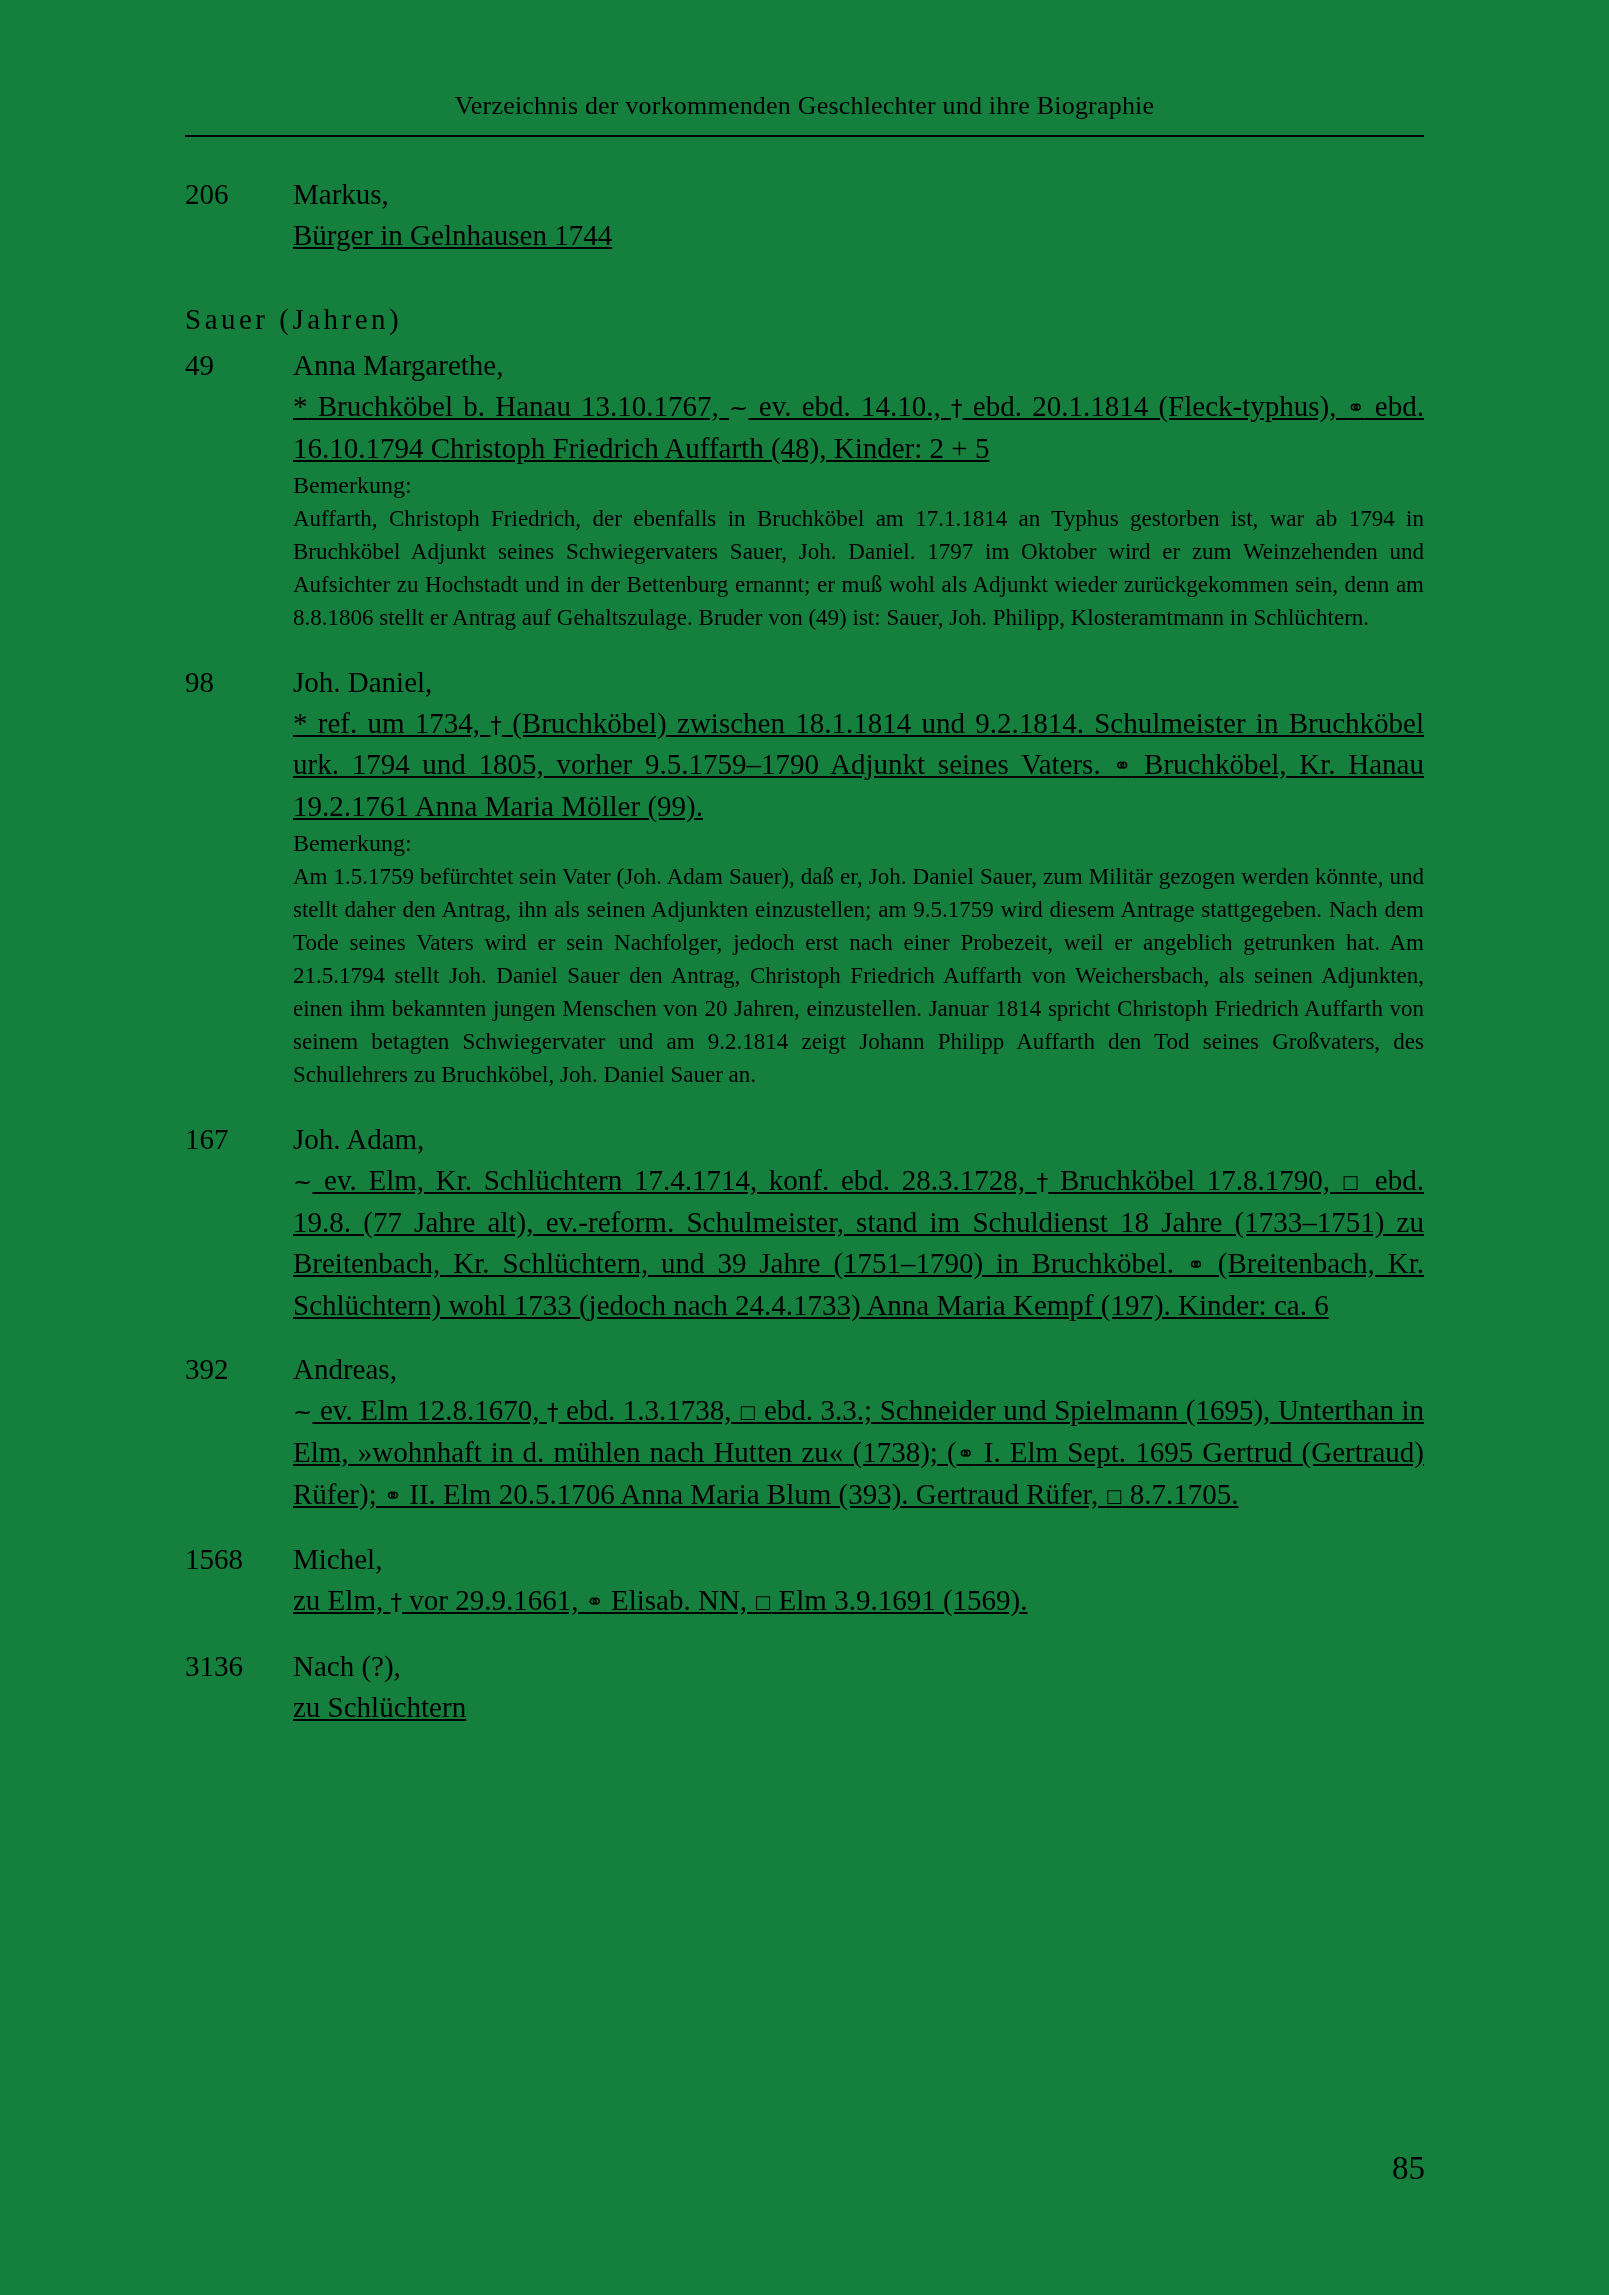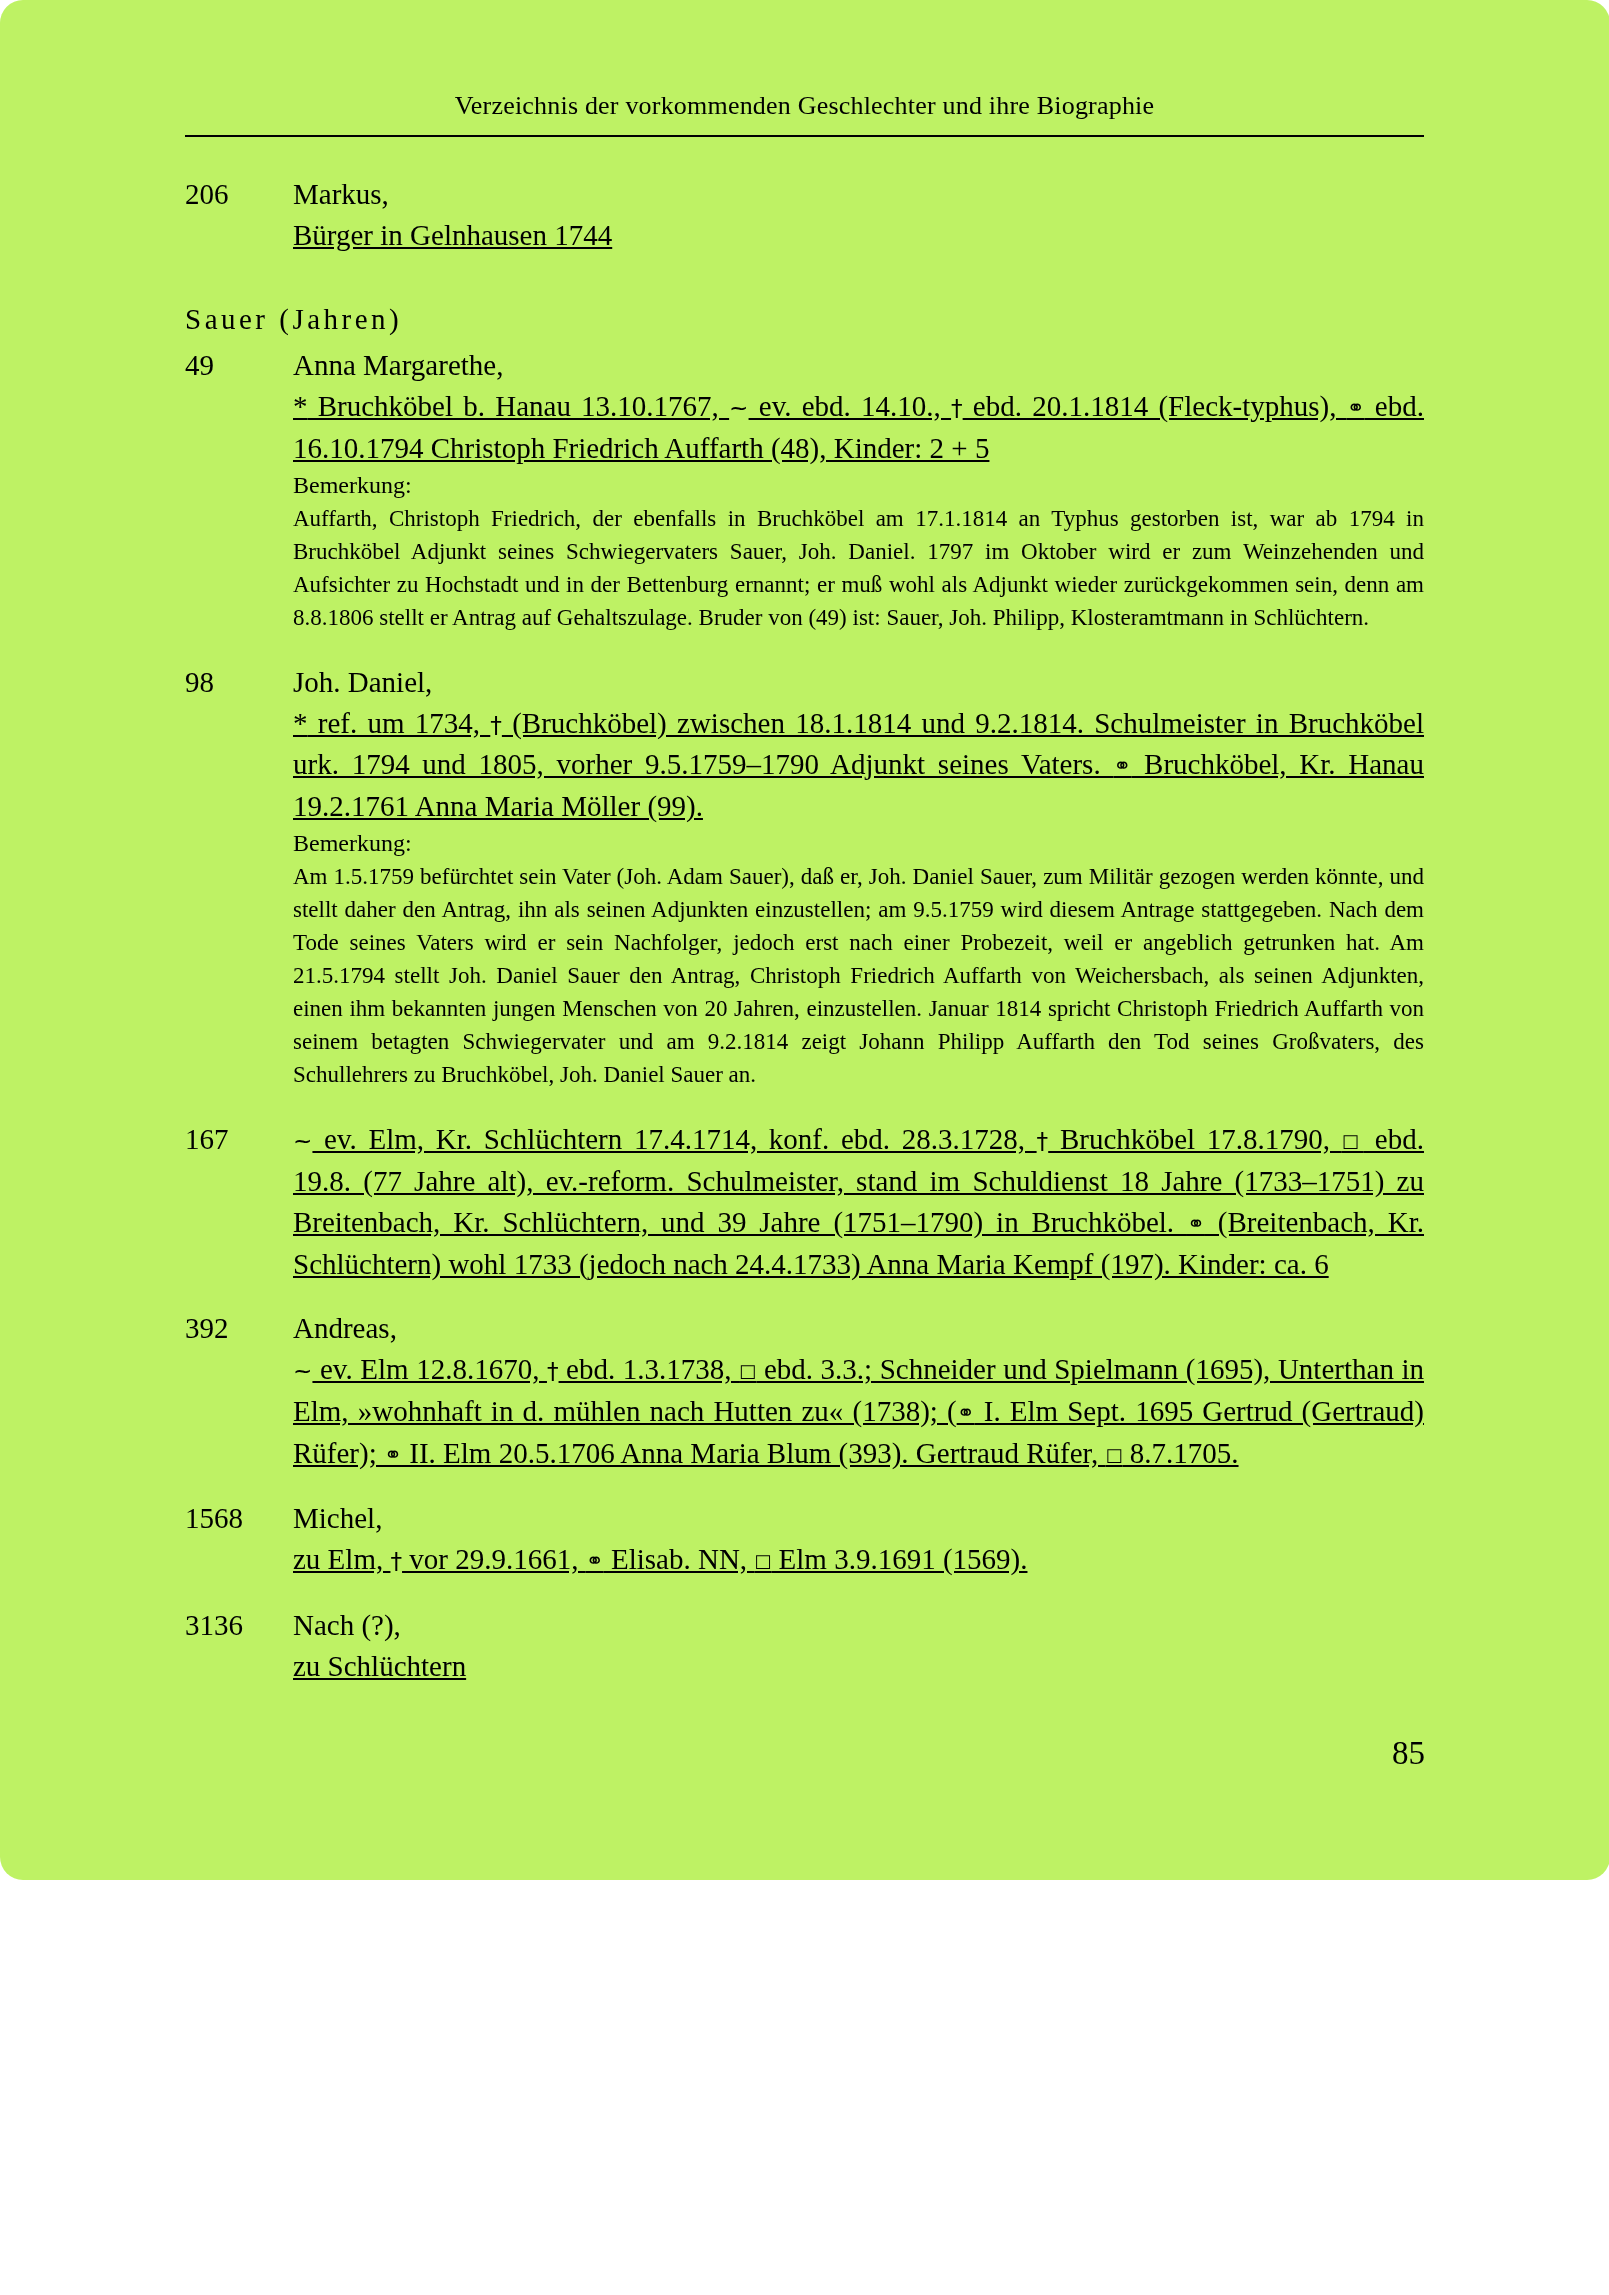--- a/index.html
+++ b/index.html
@@ -9,26 +9,25 @@
     background: #ffffff;
   }
   body {
     font-family: "Liberation Serif", "DejaVu Serif", serif;
     color: #000000;
     -webkit-font-smoothing: antialiased;
   }
   .page {
     position: relative;
     width: 1610px;
-    height: 1880px;
+    height: 2295px;
     margin: 0 auto;
-    background: #bef264;
+    background: #15803d;
     box-sizing: border-box;
     overflow: hidden;
-    border-radius: 23px;
   }
 
   
   .runhead {
     position: absolute;
     left: 185px;
     top: 89px;
     width: 1239px;
     text-align: center;
     font-size: 26px;
@@ -175,20 +174,21 @@
     <div class="entry">
       <div class="entry-num">98</div>
       <div class="entry-name">Joh. Daniel,</div>
       <div class="entry-detail"><span class="sym-birth">*</span> ref. um 1734, <span class="sym">†</span> (Bruchköbel) zwischen 18.1.1814 und 9.2.1814. Schulmeister in Bruchköbel urk. 1794 und 1805, vorher 9.5.1759–1790 Adjunkt seines Vaters. <span class="sym-marriage">⚭</span> Bruchköbel, Kr. Hanau 19.2.1761 Anna Maria Möller (99).</div>
       <div class="remark-label">Bemerkung:</div>
       <div class="remark-text">Am 1.5.1759 befürchtet sein Vater (Joh. Adam Sauer), daß er, Joh. Daniel Sauer, zum Militär gezogen werden könnte, und stellt daher den Antrag, ihn als seinen Adjunkten einzustellen; am 9.5.1759 wird diesem Antrage stattgegeben. Nach dem Tode seines Vaters wird er sein Nachfolger, jedoch erst nach einer Probezeit, weil er angeblich getrunken hat. Am 21.5.1794 stellt Joh. Daniel Sauer den Antrag, Christoph Friedrich Auffarth von Weichersbach, als seinen Adjunkten, einen ihm bekannten jungen Menschen von 20 Jahren, einzustellen. Januar 1814 spricht Christoph Friedrich Auffarth von seinem betagten Schwiegervater und am 9.2.1814 zeigt Johann Philipp Auffarth den Tod seines Großvaters, des Schullehrers zu Bruchköbel, Joh. Daniel Sauer an.</div>
     </div>
 
     <div class="entry">
       <div class="entry-num">167</div>
+      <div class="entry-name">Joh. Adam,</div>
       <div class="entry-detail"><span class="sym">~</span> ev. Elm, Kr. Schlüchtern 17.4.1714, konf. ebd. 28.3.1728, <span class="sym">†</span> Bruchköbel 17.8.1790, <span class="sym-burial">□</span> ebd. 19.8. (77 Jahre alt), ev.-reform. Schulmeister, stand im Schuldienst 18 Jahre (1733–1751) zu Breitenbach, Kr. Schlüchtern, und 39 Jahre (1751–1790) in Bruchköbel. <span class="sym-marriage">⚭</span> (Breitenbach, Kr. Schlüchtern) wohl 1733 (jedoch nach 24.4.1733) Anna Maria Kempf (197). Kinder: ca. 6</div>
     </div>
 
     <div class="entry tight">
       <div class="entry-num">392</div>
       <div class="entry-name">Andreas,</div>
       <div class="entry-detail"><span class="sym">~</span> ev. Elm 12.8.1670, <span class="sym">†</span> ebd. 1.3.1738, <span class="sym-burial">□</span> ebd. 3.3.; Schneider und Spielmann (1695), Unterthan in Elm, »wohnhaft in d. mühlen nach Hutten zu« (1738); (<span class="sym-marriage">⚭</span> I. Elm Sept. 1695 Gertrud (Gertraud) Rüfer); <span class="sym-marriage">⚭</span> II. Elm 20.5.1706 Anna Maria Blum (393). Gertraud Rüfer, <span class="sym-burial">□</span> 8.7.1705.</div>
     </div>
 
 

